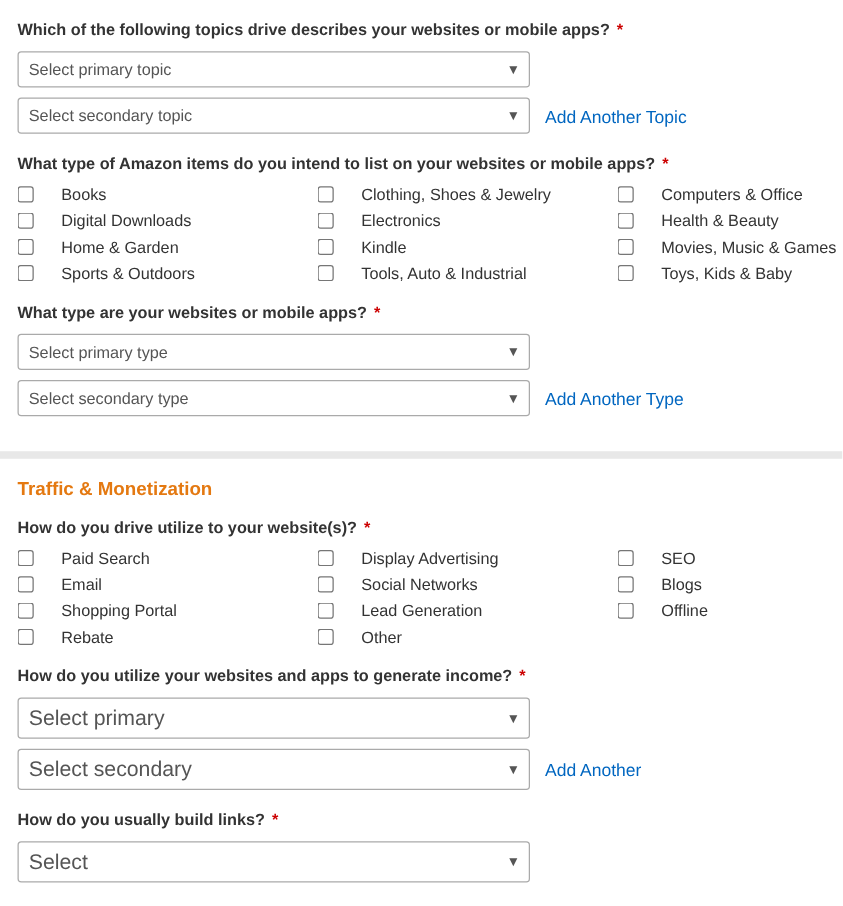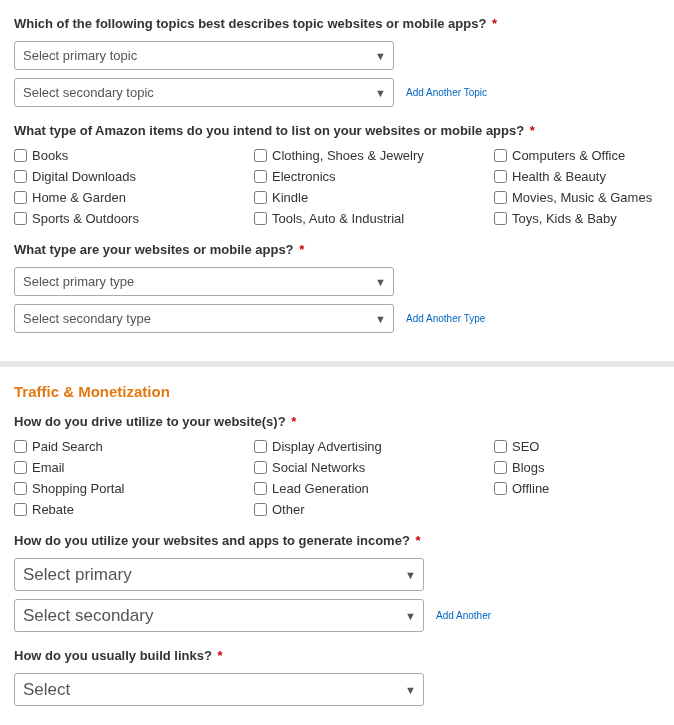--- a/index.html
+++ b/index.html
@@ -26,21 +26,21 @@
       margin-left: 2px;
     }
     .select-row {
       display: flex;
       align-items: center;
       margin-bottom: 8px;
       gap: 12px;
     }
     .select-wrapper {
       position: relative;
-      width: 380px;
+      width: 410px;
     }
     .select-wrapper select {
       width: 100%;
       padding: 6px 28px 6px 8px;
       border: 1px solid #aaa;
       border-radius: 3px;
       background: #fff;
       font-size: 13px;
       color: #555;
       appearance: none;
@@ -51,37 +51,37 @@
       position: absolute;
       right: 8px;
       top: 50%;
       transform: translateY(-50%);
       pointer-events: none;
       color: #555;
       font-size: 11px;
     }
     .add-link {
       color: #0066c0;
-      font-size: 10px;
+      font-size: 14px;
       cursor: pointer;
       white-space: nowrap;
       text-decoration: none;
     }
 
     .checkbox-grid {
       display: grid;
       grid-template-columns: 240px 240px 200px;
       gap: 6px 0;
       margin-top: 8px;
       margin-bottom: 8px;
     }
     .checkbox-item {
       display: flex;
       align-items: center;
-      gap: 5px;
+      gap: 22px;
       font-size: 13px;
     }
     .checkbox-item input[type="checkbox"] {
       width: 13px;
       height: 13px;
       cursor: pointer;
       flex-shrink: 0;
     }
     .traffic-section {
       background: #fff;
@@ -107,21 +107,21 @@
       appearance: none;
       -webkit-appearance: none;
       cursor: pointer;
     }
   </style>
 </head>
 <body>
 
 <div class="section">
   <div class="question-label">
-    <span>Which of the following topics best describes topic websites or mobile apps?</span><span class="required"> *</span>
+    <span>Which of the following topics drive describes your websites or mobile apps?</span><span class="required"> *</span>
   </div>
   <div class="select-row">
     <div class="select-wrapper">
       <select>
         <option>Select primary topic</option>
       </select>
       <span class="select-arrow">▼</span>
     </div>
   </div>
   <div class="select-row">

